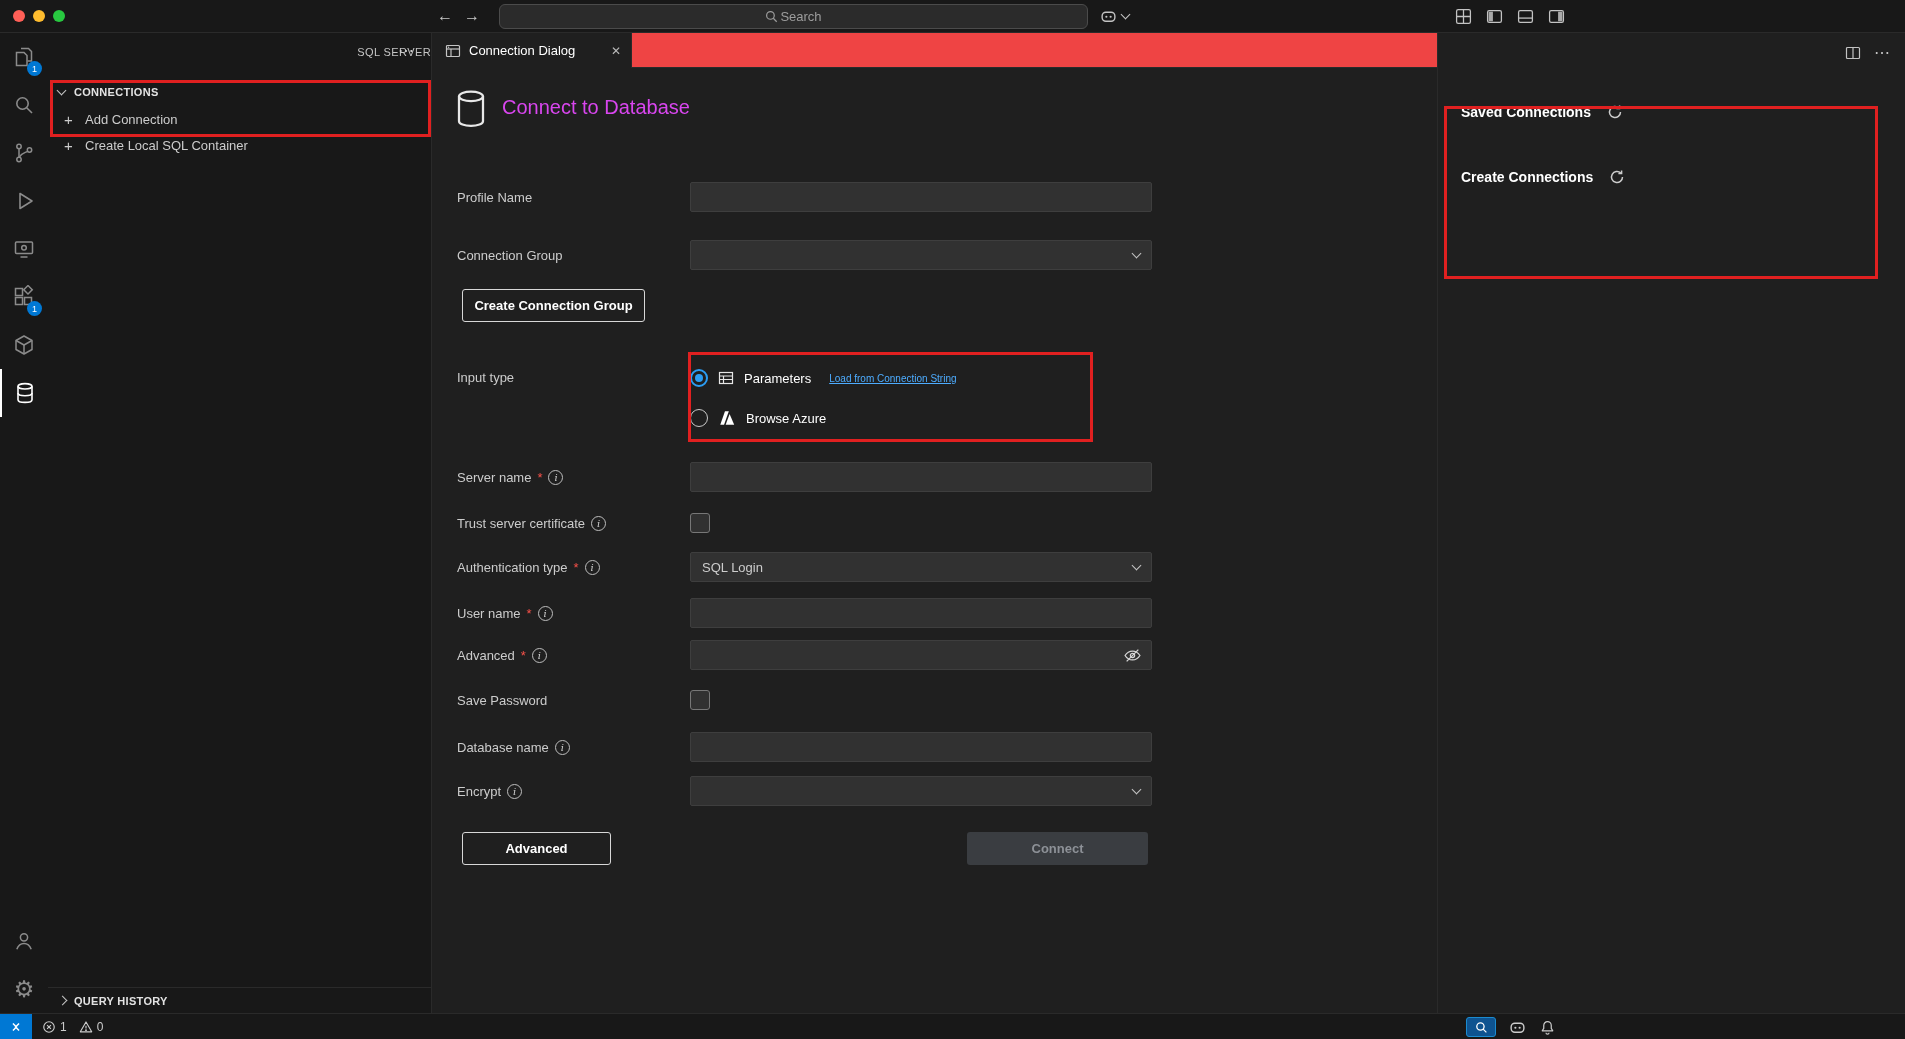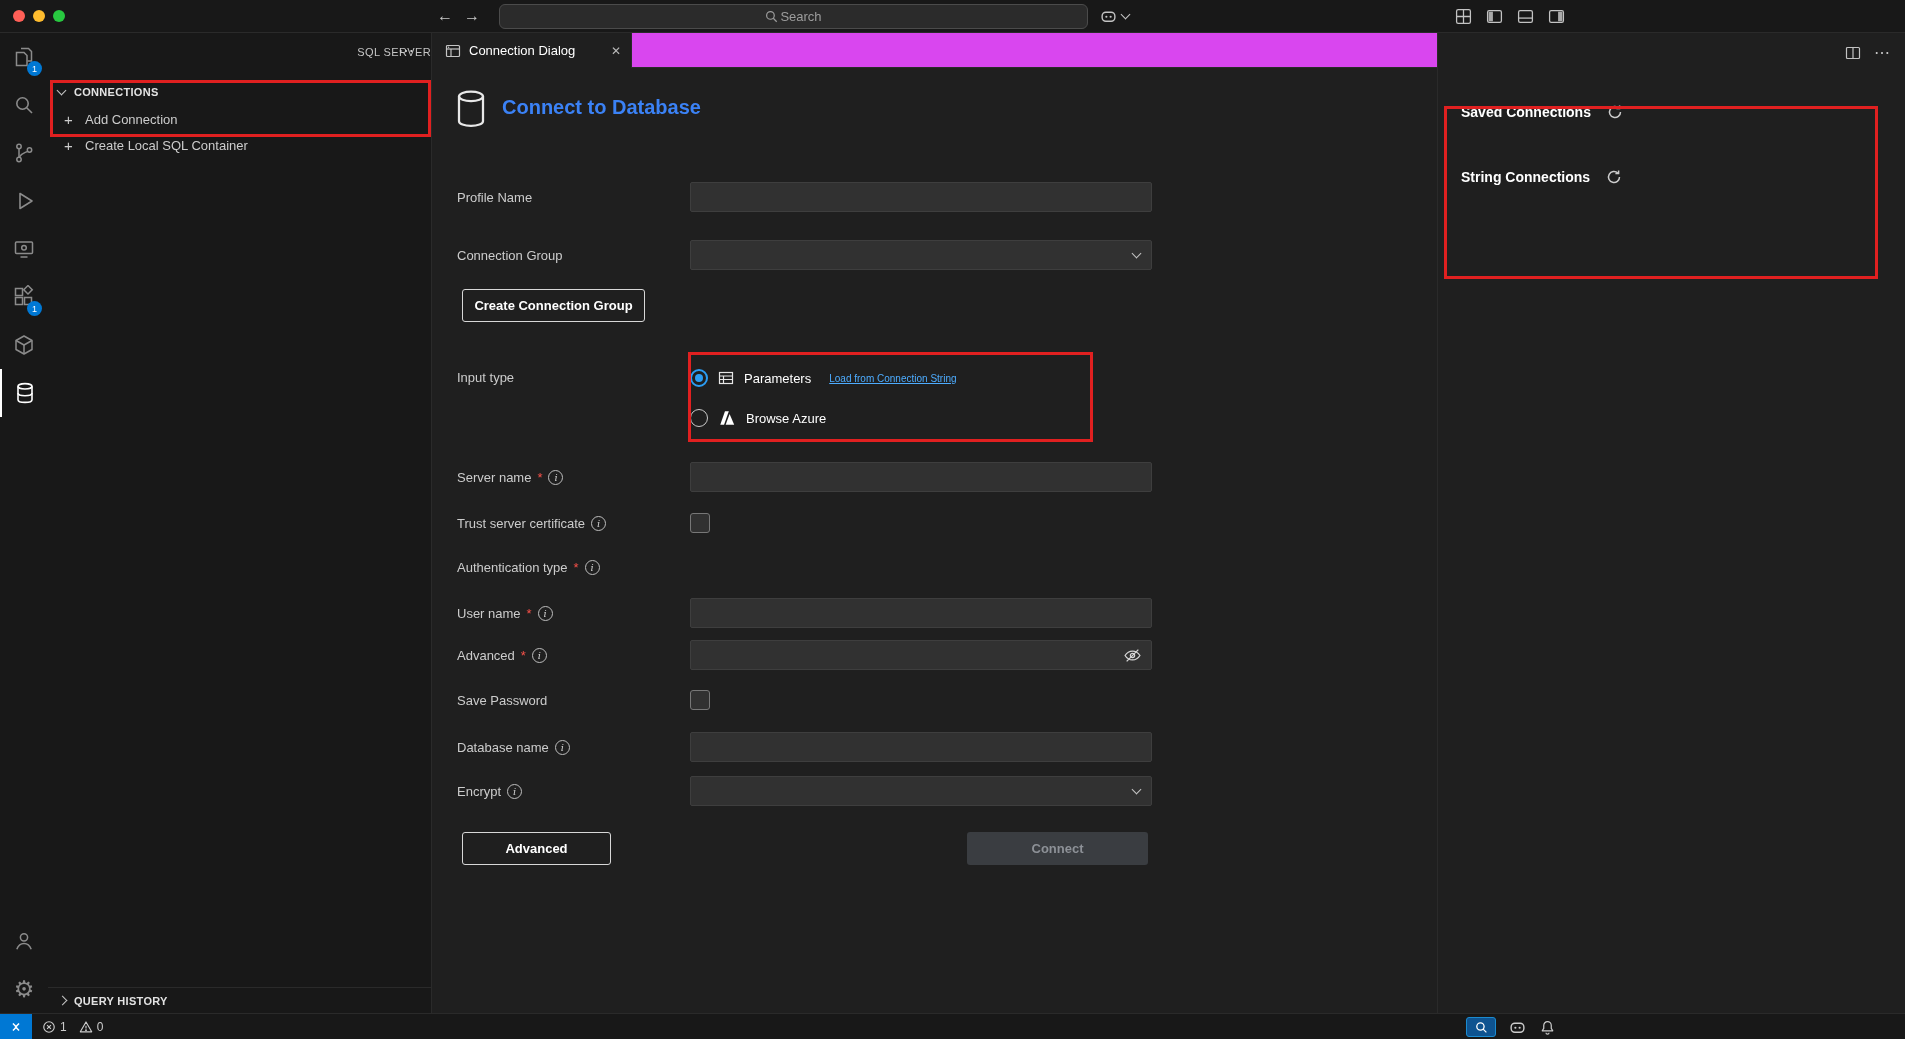--- a/index.html
+++ b/index.html
@@ -31,25 +31,25 @@
   .sb-section { position:absolute; left:0; width:100%; height:24px; display:flex; align-items:center; font-size:11px; font-weight:bold; color:#e3e3e3; letter-spacing:.3px; }
   .sb-item { position:absolute; left:0; width:100%; height:26px; display:flex; align-items:center; font-size:13px; color:#cccccc; }
   .sb-plus { position:absolute; left:16px; font-size:15px; color:#cccccc; }
   .sb-item-label { margin-left:37px; }
   .chev { width:7px; height:7px; border-right:1.4px solid #c5c5c5; border-bottom:1.4px solid #c5c5c5; display:inline-block; }
   .chev.down { transform:rotate(45deg); margin-top:-3px; }
   .chev.right { transform:rotate(-45deg); }
   .sb-footer { position:absolute; left:0; bottom:0; width:100%; height:26px; border-top:1px solid #2a2a2a; display:flex; align-items:center; gap:8px; padding-left:11px; font-size:11px; font-weight:bold; color:#e3e3e3; letter-spacing:.3px; }
 
   
-  .tabbar { position:absolute; left:432px; top:33px; width:1005px; height:35px; background:#d946ef; border-bottom:1px solid #2a2a2a; }
+  .tabbar { position:absolute; left:432px; top:33px; width:1005px; height:35px; background:#ef4444; border-bottom:1px solid #2a2a2a; }
   .tab { position:absolute; left:0; top:0; height:35px; width:200px; background:#1f1f1f; border-right:1px solid #2a2a2a; display:flex; align-items:center; gap:8px; padding:0 10px 0 13px; color:#ffffff; font-size:13px; }
   .tab-close { margin-left:auto; color:#b9b9b9; font-size:12px; }
   .editor-content { position:absolute; left:432px; top:68px; width:1005px; height:945px; background:#1f1f1f; }
-  .h-title { position:absolute; left:70px; top:28px; font-size:20px; font-weight:700; color:#3b82f6; }
+  .h-title { position:absolute; left:70px; top:28px; font-size:20px; font-weight:400; color:#d946ef; }
   .form-label { position:absolute; left:25px; height:30px; display:flex; align-items:center; gap:6px; font-size:13px; color:#cccccc; }
   .req { color:#f85149; }
   .info-icon { width:15px; height:15px; border:1px solid #bdbdbd; border-radius:50%; font-size:10px; font-style:italic; font-family:"DejaVu Serif",serif; color:#cfcfcf; display:inline-flex; align-items:center; justify-content:center; }
   .text-input { position:absolute; left:258px; width:462px; height:30px; background:#313131; border:1px solid #3e3e3e; border-radius:2px; color:#cccccc; font-size:13px; padding:0 9px; font-family:inherit; outline:none; }
   .dropdown { position:absolute; left:258px; width:462px; height:30px; background:#313131; border:1px solid #3e3e3e; border-radius:2px; display:flex; align-items:center; justify-content:space-between; padding:0 11px; font-size:13px; color:#cccccc; }
   .checkbox { position:absolute; left:258px; width:20px; height:20px; background:#313131; border:1px solid #777777; border-radius:3px; }
   .btn { position:absolute; height:33px; display:flex; align-items:center; justify-content:center; font-size:13px; font-weight:bold; border-radius:3px; font-family:inherit; }
   .btn-secondary { background:#1f1f1f; border:1px solid #d7d7d7; color:#ffffff; }
   .btn-disabled { background:#3a3d41; border:none; color:#8d9197; }
   .radio-row { position:absolute; left:258px; height:24px; display:flex; align-items:center; gap:10px; }
@@ -326,20 +326,24 @@
       <span>Trust server certificate</span>
       <span class="info-icon">i</span>
     </div>
     <div class="checkbox" style="top:445px"></div>
 
     <div class="form-label" style="top:484px">
       <span>Authentication type</span>
       <span class="req">*</span>
       <span class="info-icon">i</span>
     </div>
+    <div class="dropdown" style="top:484px">
+      <span>SQL Login</span>
+      <span class="chev down"></span>
+    </div>
 
     <div class="form-label" style="top:530px">
       <span>User name</span>
       <span class="req">*</span>
       <span class="info-icon">i</span>
     </div>
     <input class="text-input" style="top: 530px;">
 
     <div class="form-label" style="top:572px">
       <span>Advanced</span>
@@ -394,21 +398,21 @@
       <span>Saved Connections</span>
       <span style="color:#cccccc">
         <svg width="16" height="16" viewBox="0 0 16 16" fill="none" stroke="currentColor" stroke-width="1.5">
             <path d="M13.5 8a5.5 5.5 0 1 1-1.7-3.97"></path>
             <polyline points="12.6,1.4 12.6,4.6 9.4,4.6"></polyline>
           </svg>
       </span>
     </div>
 
     <div class="rp-row" style="left:23px; top:136px">
-      <span>String Connections</span>
+      <span>Create Connections</span>
       <span style="color:#cccccc">
         <svg width="16" height="16" viewBox="0 0 16 16" fill="none" stroke="currentColor" stroke-width="1.5">
             <path d="M13.5 8a5.5 5.5 0 1 1-1.7-3.97"></path>
             <polyline points="12.6,1.4 12.6,4.6 9.4,4.6"></polyline>
           </svg>
       </span>
     </div>
   </div>
 
   <div class="statusbar">

